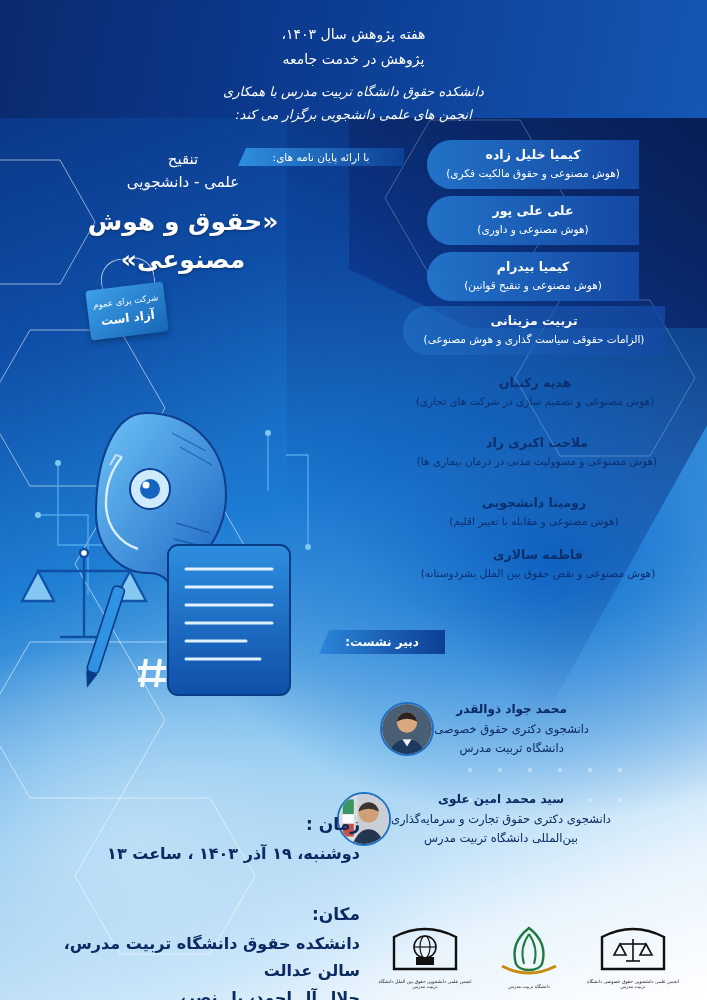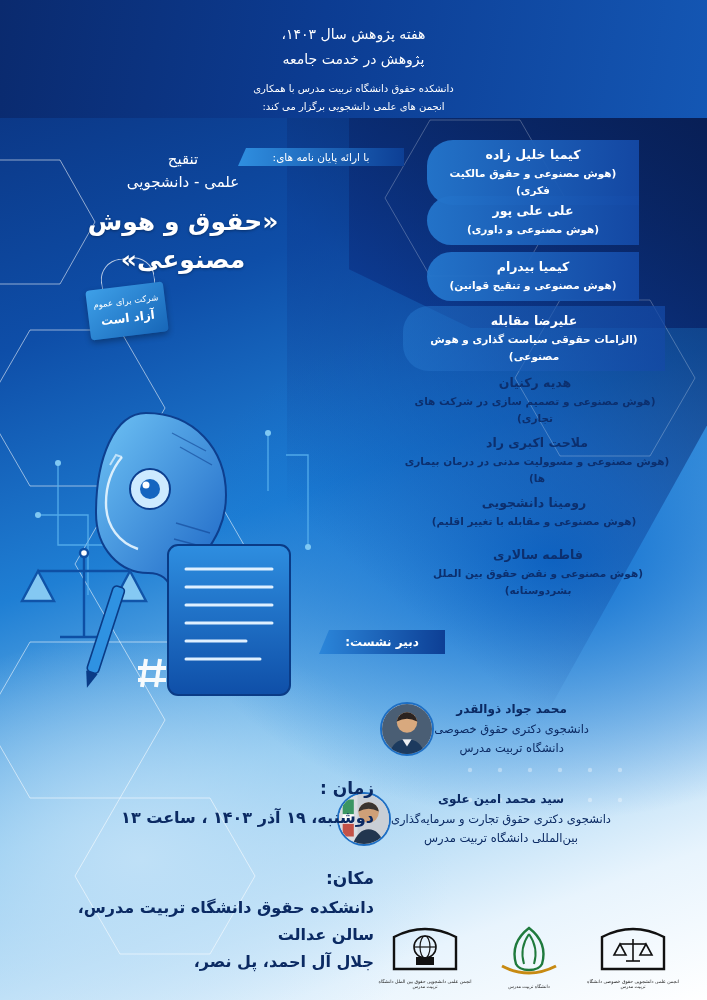--- a/index.html
+++ b/index.html
@@ -23,21 +23,21 @@
   
   .header {
     position:absolute; top:0; left:0; width:100%; height:118px;
     background:linear-gradient(100deg,#0a2a6e 0%,#0c3c92 45%,#1457b4 100%);
     color:#fff;
     text-align:center;
     padding-top:22px;
   }
   .header .line { font-size:14.5px; line-height:1.75; letter-spacing:0; }
   .header .l1, .header .l2 { font-size:14px; }
-  .header .sub { margin-top:9px; font-size:10px; line-height:1.8; }
+  .header .sub { margin-top:9px; font-size:13px; line-height:1.8;font-style:italic; }
 
   
   .topleftblock {
     position:absolute; top:118px; right:0; width:358px; height:210px;
     background:linear-gradient(200deg,#081f56 0%,#0b2f7d 60%,#0d3d96 100%);
     clip-path:polygon(0 0, 100% 0, 100% 100%, 34% 100%, 0 72%);
   }
   .bluefade {
     position:absolute; top:118px; right:0; width:420px; height:640px;
     background:linear-gradient(220deg, rgba(8,31,86,.85) 0%, rgba(12,60,146,.45) 45%, rgba(12,60,146,0) 75%);
@@ -84,21 +84,21 @@
   }
 
   
   .pill {
     position:absolute;
     color:#ffffff;
     text-align:center;
     padding:6px 10px 7px;
   }
   .pill .nm { font-size:12.5px; font-weight:bold; line-height:1.5; }
-  .pill .tp { font-size:10.5px; line-height:1.6;font-weight:bold; }
+  .pill .tp { font-size:10.5px; line-height:1.6; }
 
   .pill.cap {
     background:linear-gradient(90deg, rgba(36,118,204,.95), rgba(20,73,166,.95));
     border-radius:26px 0 0 26px;
   }
   .pill.plain .nm, .pill.plain .tp { color:#0c2f6e; }
   .pill.plain { color:#0c2f6e; }
 
   
   .secbadge {
@@ -112,21 +112,21 @@
   .person .txt { text-align:center; color:#0b2a63; font-size:11.5px; line-height:1.65; }
   .person .txt .nm { font-weight:bold; font-size:12px; }
   .avatar {
     width:54px; height:54px; border-radius:50%;
     border:2px solid #1e6fc4; overflow:hidden; flex:none;
     background:#cfe2f3; position:relative;
   }
   .avatar .bg { position:absolute; inset:0; }
 
   
-  .info { position:absolute; left:44px; text-align:right; color:#0b2a63; direction:rtl; }
+  .info { position:absolute; left:30px; text-align:right; color:#0b2a63; direction:rtl;margin-top:36px; }
   .info .lbl { font-size:17px; font-weight:bold; margin-bottom:6px; }
   .info .val { font-size:16px; line-height:1.7;font-weight:bold; }
 
   
   .logos { position:absolute; bottom:8px; right:20px; width:310px; height:86px; }
   .logo { position:absolute; text-align:center; color:#123; }
   .logo .cap { font-size:4.6px; line-height:1.25; margin-top:2px; color:#222; }
 
   
   .art { position:absolute; left:18px; top:395px; width:320px; height:330px; }
@@ -197,21 +197,21 @@
     <div class="nm">علی علی پور</div>
     <div class="tp">(هوش مصنوعی و داوری)</div>
   </div>
 
   <div class="pill cap" style="top:252px; right:68px; width:212px;">
     <div class="nm">کیمیا بیدرام</div>
     <div class="tp">(هوش مصنوعی و تنقیح قوانین)</div>
   </div>
 
   <div class="pill cap" style="top:306px; right:42px; width:262px; background:linear-gradient(90deg, rgba(36,118,204,.55), rgba(20,73,166,.75));">
-    <div class="nm">علیرضا مقابله</div>
+    <div class="nm">تربیت مزینانی</div>
     <div class="tp">(الزامات حقوقی سیاست گذاری و هوش مصنوعی)</div>
   </div>
 
   <div class="pill plain" style="top:368px; right:30px; width:284px;">
     <div class="nm">هدیه رکنیان</div>
     <div class="tp">(هوش مصنوعی و تصمیم سازی در شرکت های تجاری)</div>
   </div>
 
   <div class="pill plain" style="top:428px; right:22px; width:296px;">
     <div class="nm">ملاحت اکبری راد</div>

